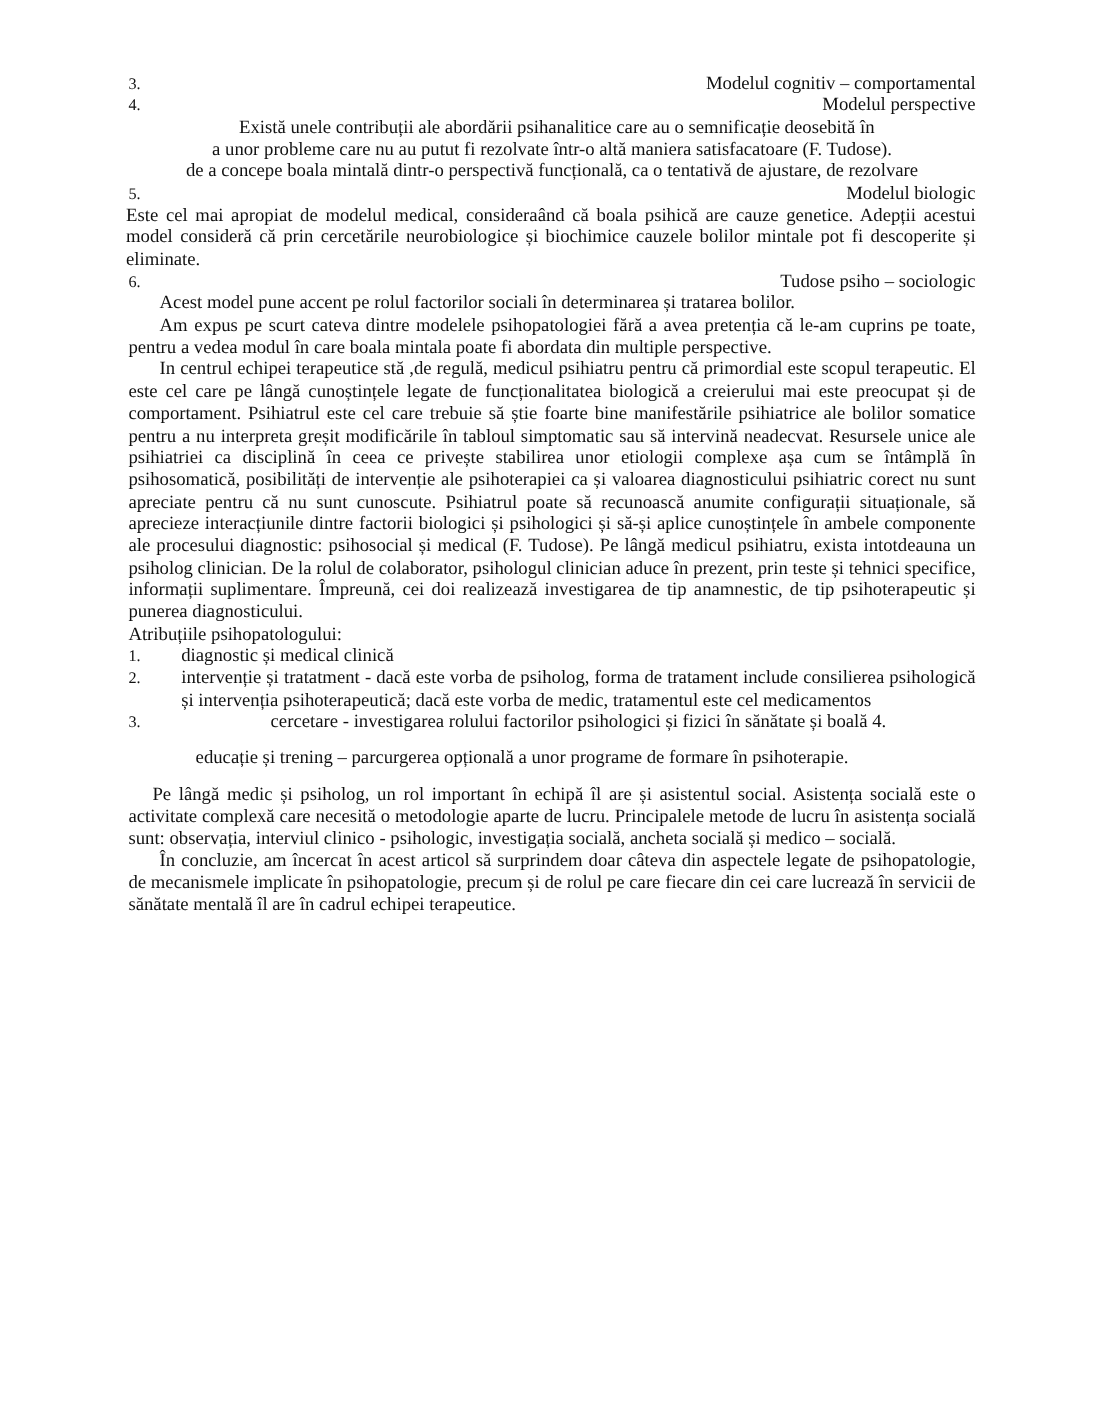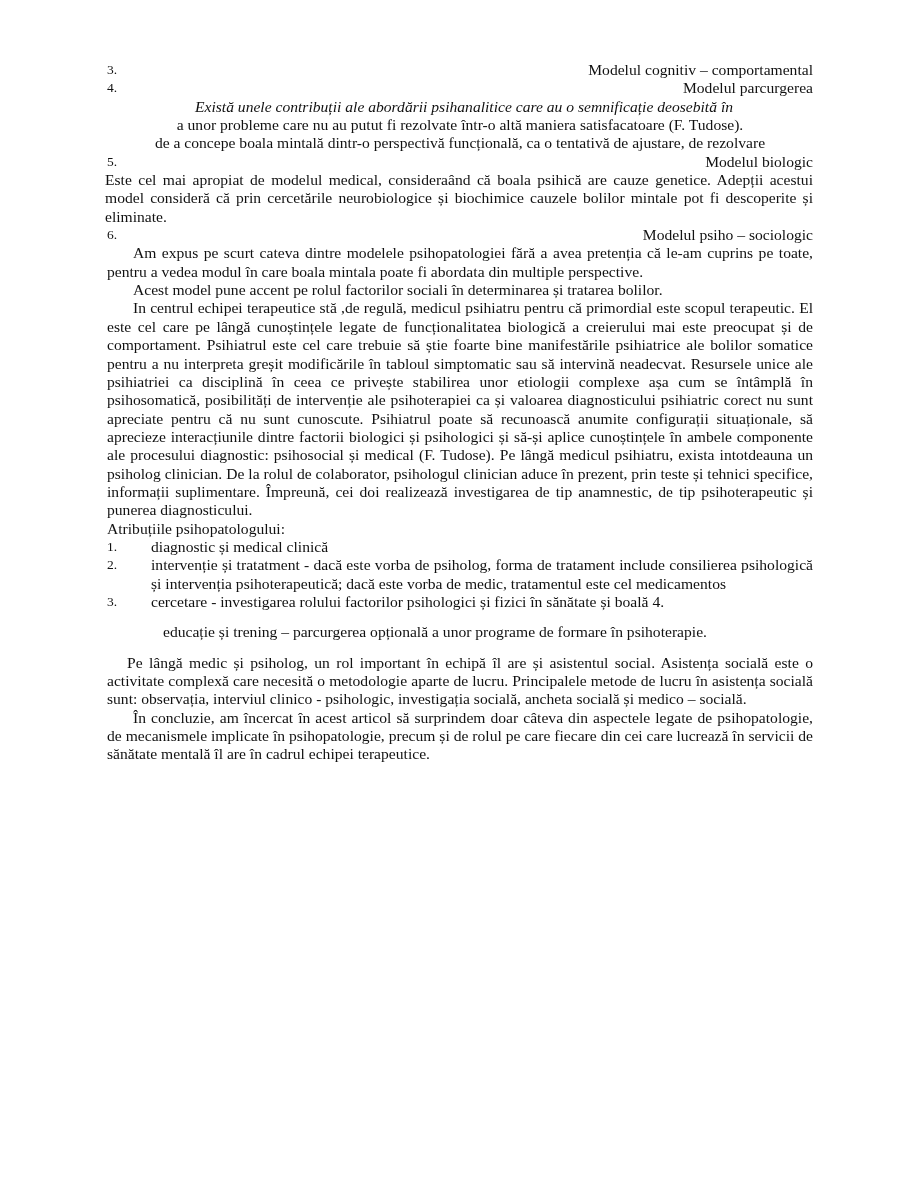--- a/index.html
+++ b/index.html
@@ -28,53 +28,53 @@
 
 <div class="page">
 
   <div class="num">
     <span class="n">3.</span>
     <span class="t left">Modelul cognitiv – comportamental</span>
   </div>
 
   <div class="num">
     <span class="n">4.</span>
-    <span class="t left">Modelul parcurgerea</span>
+    <span class="t left">Modelul perspective</span>
   </div>
   <div class="center-block">
-    <div style="padding-left:8px;font-style:italic;">Există unele contribuții ale abordării psihanalitice care au o semnificație deosebită în</div>
+    <div style="padding-left:8px;">Există unele contribuții ale abordării psihanalitice care au o semnificație deosebită în</div>
     <div>a unor probleme care nu au putut fi rezolvate într-o altă maniera satisfacatoare (F. Tudose).</div>
     <div>de a concepe boala mintală dintr-o perspectivă funcțională, ca o tentativă de ajustare, de rezolvare</div>
   </div>
 
   <div class="num">
     <span class="n">5.</span>
     <span class="t left">Modelul biologic</span>
   </div>
   <p class="p" style="margin-left:-2px;">Este cel mai apropiat de modelul medical, consideraând că boala psihică are cauze genetice. Adepții acestui model consideră că prin cercetările neurobiologice și biochimice cauzele bolilor mintale pot fi descoperite și eliminate.</p>
 
   <div class="num">
     <span class="n">6.</span>
-    <span class="t left">Modelul psiho – sociologic</span>
+    <span class="t left">Tudose psiho – sociologic</span>
   </div>
+  <p class="p indent left">Acest model pune accent pe rolul factorilor sociali în determinarea și tratarea bolilor.</p>
+
   <p class="p indent">Am expus pe scurt cateva dintre modelele psihopatologiei fără a avea pretenția că le-am cuprins pe toate, pentru a vedea modul în care boala mintala poate fi abordata din multiple perspective.</p>
-
-  <p class="p indent left">Acest model pune accent pe rolul factorilor sociali în determinarea și tratarea bolilor.</p>
   <p class="p indent">In centrul  echipei terapeutice stă ,de regulă, medicul psihiatru pentru că primordial este scopul terapeutic. El este cel care pe lângă cunoștințele legate de funcționalitatea biologică a creierului mai este preocupat și de comportament. Psihiatrul este cel care trebuie să știe foarte bine manifestările psihiatrice ale bolilor somatice pentru a nu interpreta greșit modificările în tabloul simptomatic sau să intervină neadecvat. Resursele unice ale psihiatriei ca disciplină în ceea ce privește stabilirea unor etiologii complexe așa cum se întâmplă în psihosomatică, posibilități de intervenție ale psihoterapiei ca și valoarea diagnosticului psihiatric corect nu sunt apreciate pentru că nu sunt cunoscute. Psihiatrul poate să recunoască anumite configurații situaționale, să aprecieze interacțiunile dintre factorii biologici și psihologici și să-și aplice cunoștințele în ambele componente ale procesului diagnostic: psihosocial și medical (F. Tudose). Pe lângă medicul psihiatru, exista intotdeauna un psiholog clinician. De la rolul de colaborator, psihologul clinician aduce în prezent, prin teste și tehnici specifice, informații suplimentare. Împreună, cei doi realizează investigarea de tip anamnestic, de tip psihoterapeutic și punerea diagnosticului.</p>
   <p class="p left">Atribuțiile psihopatologului:</p>
 
   <div class="hang">
     <span class="n">1.</span>
     <span class="t">diagnostic și medical clinică</span>
   </div>
   <div class="hang">
     <span class="n">2.</span>
     <span class="t">intervenție și tratatment - dacă este vorba de psiholog, forma de tratament include consilierea psihologică și intervenția psihoterapeutică; dacă este vorba de medic, tratamentul este cel medicamentos</span>
   </div>
   <div class="hang">
     <span class="n">3.</span>
-    <span class="t" style="text-align:left;">cercetare - investigarea rolului factorilor psihologici și fizici în sănătate și boală 4.</span>
+    <span class="t" style="text-align:center;">cercetare - investigarea rolului factorilor psihologici și fizici în sănătate și boală 4.</span>
   </div>
   <p class="cont">educație și trening – parcurgerea opțională a unor programe de formare în psihoterapie.</p>
 
   <p class="p indent2">Pe lângă medic și psiholog, un rol important în echipă îl are și asistentul social. Asistența socială este o activitate complexă care necesită o metodologie aparte de lucru. Principalele metode de lucru în asistența socială sunt: observația, interviul clinico - psihologic, investigația socială, ancheta socială și medico – socială.</p>
   <p class="p indent">În concluzie, am încercat în acest articol să surprindem doar câteva din aspectele legate de psihopatologie, de mecanismele implicate în psihopatologie, precum și de rolul pe care fiecare din cei care lucrează în servicii de sănătate mentală îl are în cadrul echipei terapeutice.</p>
 </div>
 
 </body></html>

